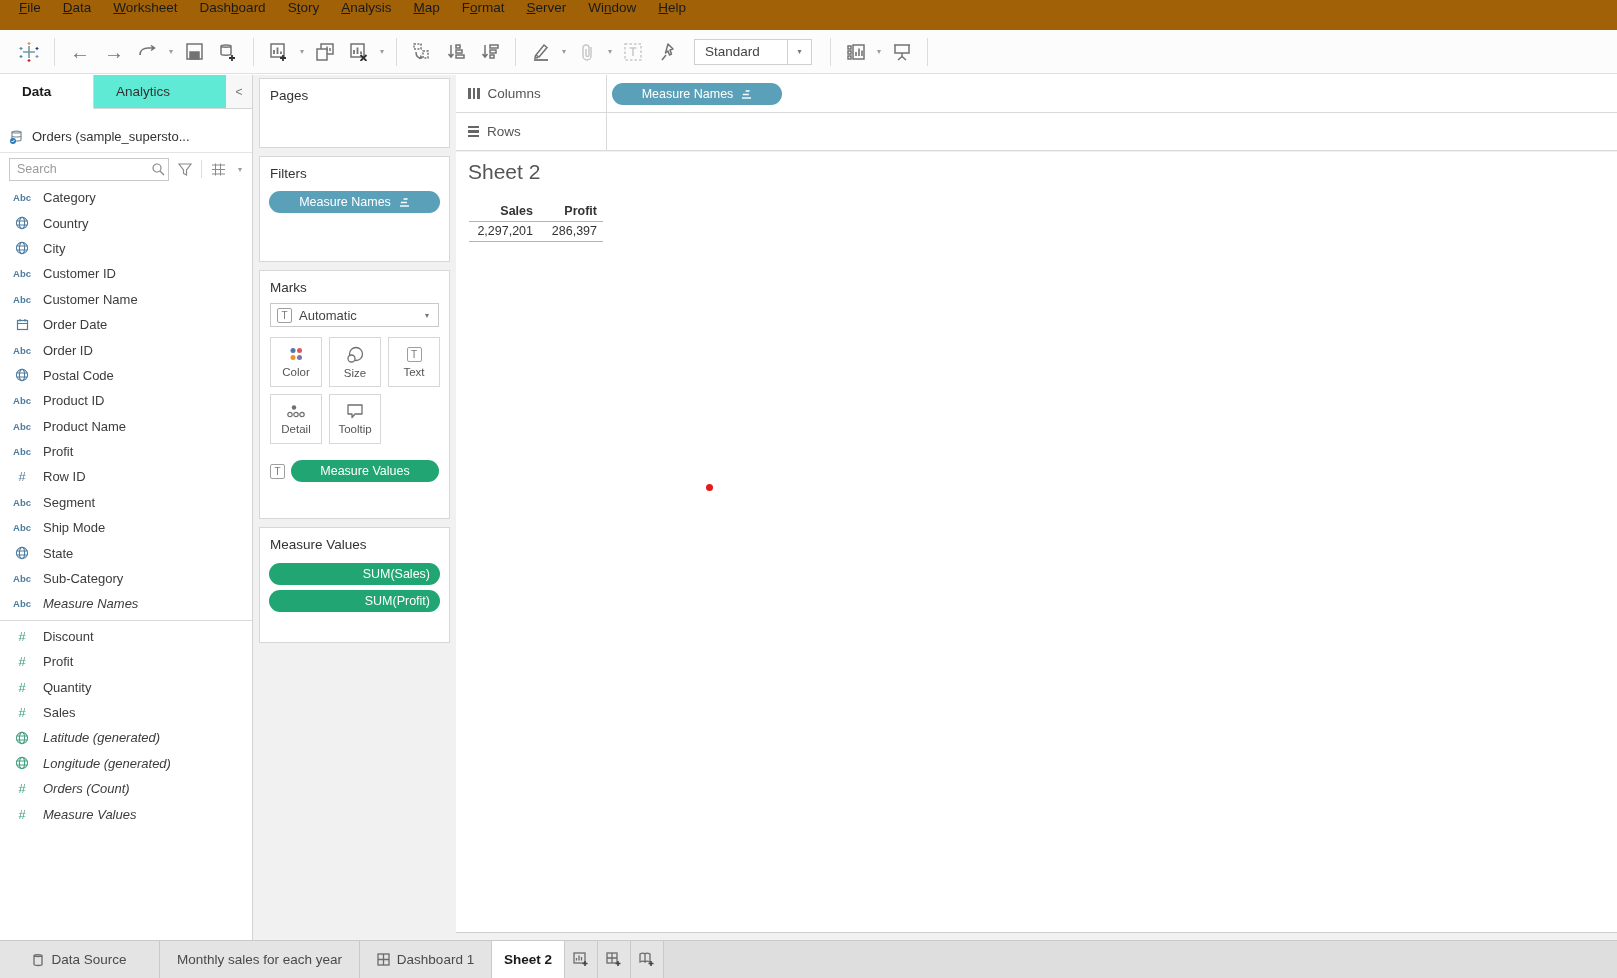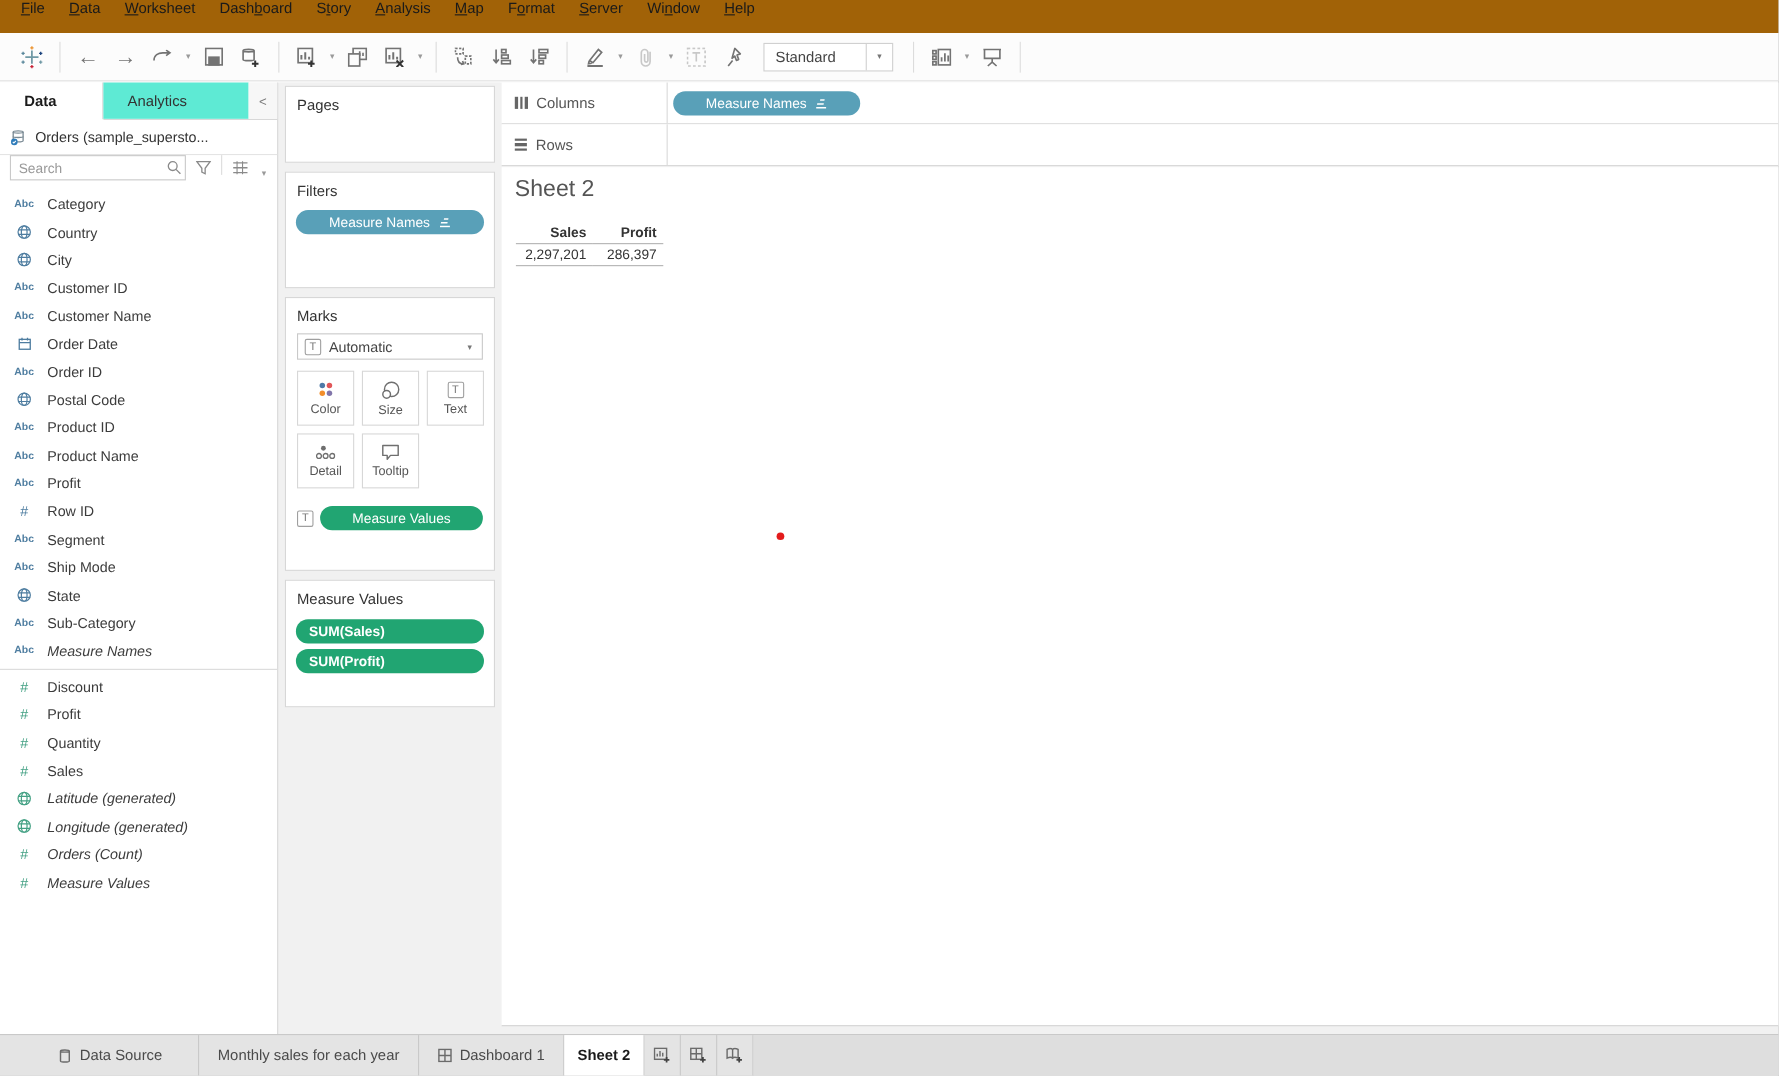--- a/index.html
+++ b/index.html
@@ -24,22 +24,22 @@
   .fit-select .fit-label { flex:1; padding-left:10px; color:#444; font-size:13.5px; }
   .fit-select .fit-caret { width:24px; height:100%; border-left:1px solid #d0d0d0; display:flex; align-items:center; justify-content:center; font-size:8px; color:#777; }
   
   .main { position:absolute; top:75px; left:0; right:0; bottom:38px; background:#f1f1f1; }
   
   .datapane { position:absolute; left:0; top:0; width:253px; height:100%; background:#fff; border-right:1px solid #d4d4d4; }
   .dp-tabs { height:34px; display:flex; border-bottom:1px solid #d4d4d4; }
   .dp-tab-data { width:94px; background:#fff; font-weight:bold; display:flex; align-items:center; padding-left:22px; border-right:1px solid #d4d4d4; margin-bottom:-1px; border-bottom:1px solid #fff; font-size:13.5px; color:#1a1a1a;}
   .dp-tab-analytics { flex:1; background:#5eead4; display:flex; align-items:center; padding-left:22px; color:#333; font-size:13.5px;}
   .dp-collapse { width:26px; background:#f7f7f7; display:flex; align-items:center; justify-content:center; color:#777; font-size:12px; }
-  .dp-source { height:32px; display:flex; align-items:center; padding-left:8px; gap:7px; border-bottom:1px solid #e4e4e4; color:#333; white-space:nowrap; overflow:hidden; }
-  .dp-searchrow { height:32px; display:flex; padding:0 6px 0 9px; gap:5px; }
+  .dp-source { height:32px; display:flex; align-items:center; padding-left:8px; gap:7px; border-bottom:1px solid #e4e4e4; color:#333; white-space:nowrap; overflow:hidden;margin-top:12px; }
+  .dp-searchrow { height:32px; display:flex; align-items:center; padding:0 6px 0 9px; gap:5px; }
   .search-box { position:relative; width:160px; height:23px; }
   .search-box input { width:100%; height:100%; border:1px solid #c9c9c9; padding:0 22px 0 7px; font-size:12.5px; color:#333; font-family:"Liberation Sans",sans-serif; background:#fff; }
   .search-box input::placeholder { color:#9a9a9a; }
   .search-glass { position:absolute; right:4px; top:4px; }
   .dp-iconbtn { width:22px; height:22px; display:flex; align-items:center; justify-content:center; }
   .dp-minisep { width:1px; height:18px; background:#dcdcdc; }
   .tables-header { padding:12px 0 6px 10px; font-weight:bold; font-size:13.5px; color:#1a1a1a; }
   .field-row { height:25.4px; display:flex; align-items:center; padding-left:10px; gap:9px; cursor:default; }
   .ficon { width:24px; display:flex; align-items:center; justify-content:center; flex:none; }
   .ficon.abc { font-size:9.5px; letter-spacing:0; font-weight:bold;}
@@ -64,21 +64,21 @@
   .tbox { width:15px; height:15px; border:1px solid #9f9f9f; border-radius:2px; color:#777; font-size:10px; display:flex; align-items:center; justify-content:center; flex:none; }
   .mark-select .tbox { margin:0 7px 0 6px; }
   .mark-select .msel-label { flex:1; color:#444; }
   .mark-select .msel-caret { width:22px; font-size:8px; color:#777; text-align:center; }
   .marks-grid { display:grid; grid-template-columns:52px 52px 52px; gap:7px; margin:10px 10px 0 10px; }
   .mark-btn { height:50px; border:1px solid #d7d7d7; display:flex; flex-direction:column; align-items:center; justify-content:center; gap:4px; background:#fff; }
   .mark-btn .mlabel { font-size:11.5px; color:#555; }
   .marks-pillrow { display:flex; align-items:center; gap:6px; margin:16px 10px 0 10px; }
   .marks-pillrow .pill { flex:1; }
   .card-mv { height:116px; }
-  .card-mv .pill { margin:5px 9px 0 9px; justify-content:flex-start; padding-left:12px;font-weight:bold; }
+  .card-mv .pill { margin:5px 9px 0 9px; justify-content:flex-end; padding-left:24px; }
   
   .viewarea { position:absolute; left:456px; top:0; right:0; height:100%; }
   .shelf-row { height:38px; background:#fff; border-bottom:1px solid #d9d9d9; display:flex; align-items:stretch; }
   .shelf-head { width:151px; border-right:1px solid #d9d9d9; display:flex; align-items:center; padding-left:12px; gap:8px; color:#555; font-size:13.5px; }
   .shelf-body { flex:1; display:flex; align-items:center; padding-left:5px; }
   .shelf-body .pill { width:170px; }
   .cols-icon { display:flex; gap:2px; align-items:flex-end; }
   .cols-icon i { width:2.5px; height:11px; background:#666; display:block; }
   .rows-icon { display:flex; flex-direction:column; gap:2px; }
   .rows-icon i { width:11px; height:2.5px; background:#666; display:block; }
@@ -88,21 +88,21 @@
   .mini-table th { font-size:12.5px; font-weight:bold; color:#333; text-align:right; padding:2px 6px 3px 6px; border-bottom:1px solid #b2b2b2; }
   .mini-table td { font-size:12.5px; color:#333; text-align:right; padding:2px 6px 3px 6px; border-bottom:1px solid #b2b2b2; }
   .mini-table .c1 { min-width:70px; } .mini-table .c2 { min-width:64px; }
   .red-dot { position:absolute; left:250px; top:332px; width:7px; height:7px; border-radius:50%; background:#e31b1c; }
   
   .tabbar { position:absolute; bottom:0; left:0; right:0; height:38px; background:#e4e4e4; border-top:1px solid #c9c9c9; display:flex; align-items:stretch; }
   .sheet-tab { display:flex; align-items:center; justify-content:center; gap:7px; border-right:1px solid #c9c9c9; color:#4a4a4a; font-size:13.5px; padding:0 10px; }
   .sheet-tab.active { background:#fff; font-weight:bold; color:#1a1a1a; }
   .tab-newbtn { width:33px; display:flex; align-items:center; justify-content:center; border-right:1px solid #c9c9c9; }
   .tab-rest { flex:1; background:#dedede; }
-  .w-ds { width:160px;margin-left:21px; } .w-ws { width:200px; } .w-db { width:132px; } .w-s2 { width:73px; }
+  .w-ds { width:160px; } .w-ws { width:200px; } .w-db { width:132px; } .w-s2 { width:73px; }
   .tico { stroke:#6b6b6b; fill:none; stroke-width:1.3; }
 </style>
 </head>
 <body>
 
 <div class="app">
 
   <div class="menubar" id="menubar">
       <span class="menu-item"><u>F</u>ile</span>
       <span class="menu-item"><u>D</u>ata</span>

